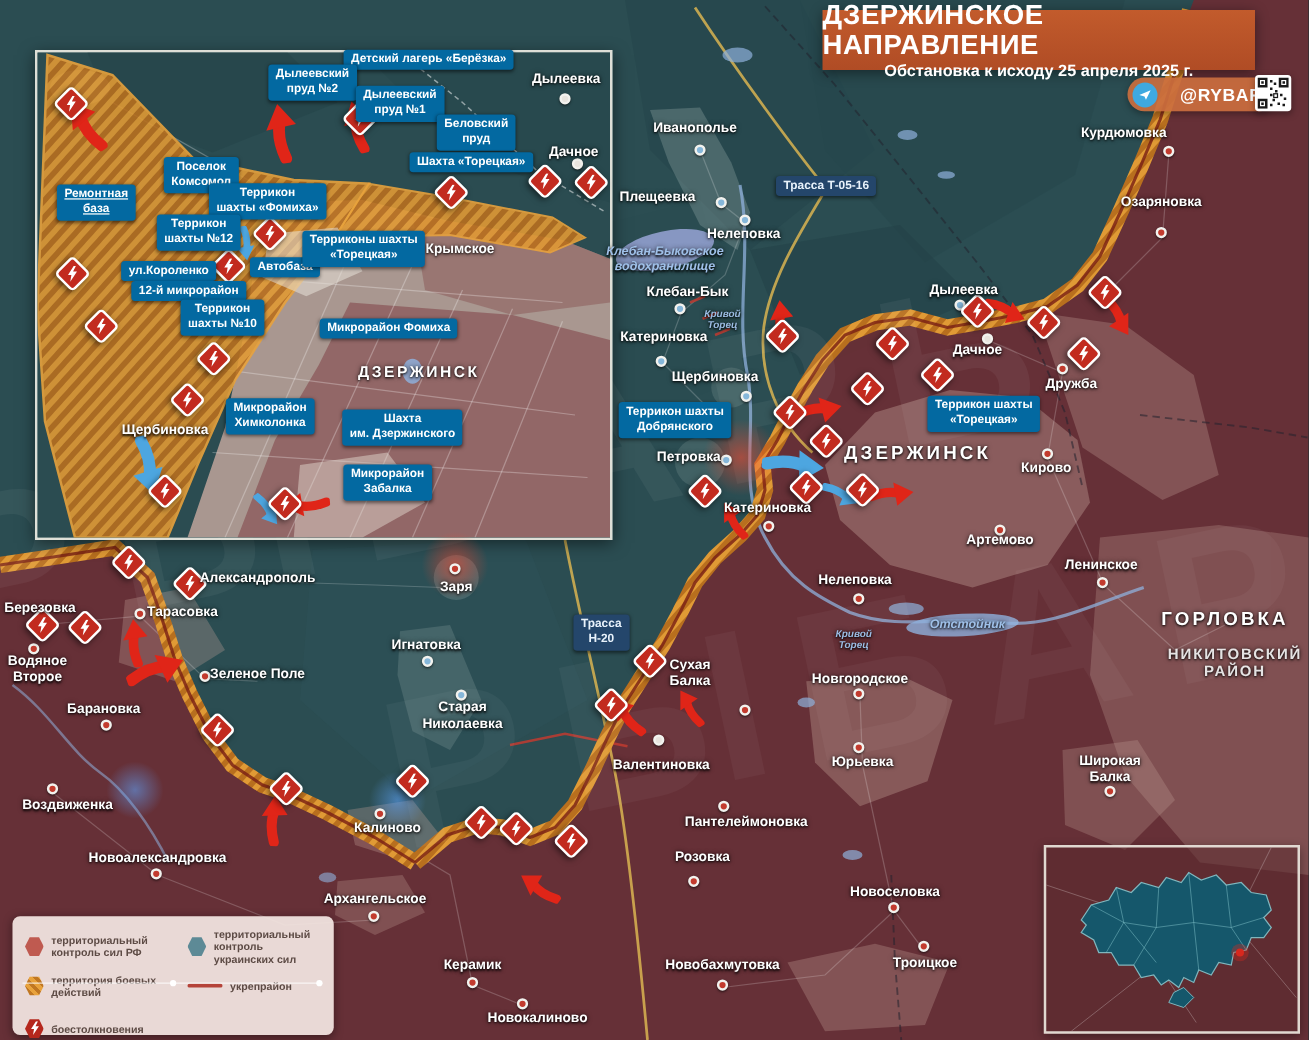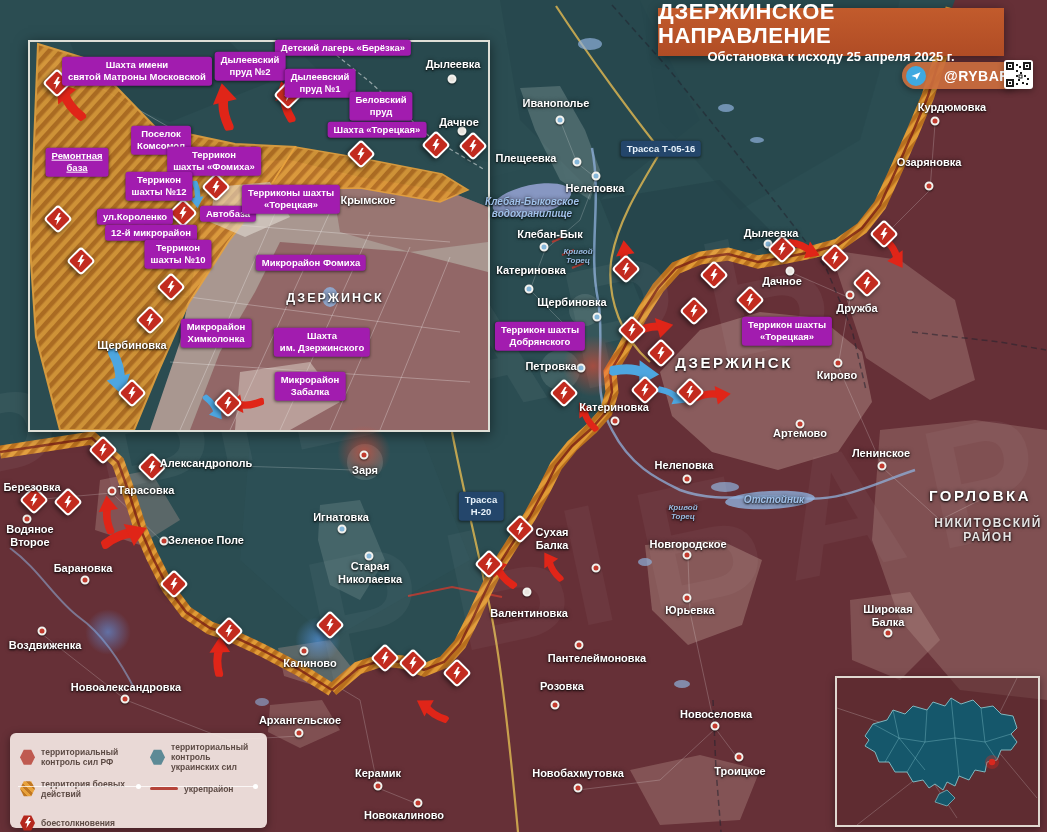--- a/index.html
+++ b/index.html
@@ -15,21 +15,21 @@
 
   
   #anno{position:absolute;left:0;top:0;width:1047px;height:832px;pointer-events:none;}
 
   .lbl{position:absolute;transform:translate(-50%,-50%);text-align:center;white-space:pre-line;
        color:#fff;font-weight:700;font-size:11px;line-height:1.18;
        text-shadow:0 1px 2px rgba(0,0,0,.95),0 0 4px rgba(0,0,0,.6);}
   .lbl.city{font-size:15px;letter-spacing:2.5px;}
   .lbl.city-inset{font-size:12.5px;letter-spacing:2px;}
   .lbl.region{font-size:12px;letter-spacing:1.5px;color:rgba(255,255,255,.88);}
-  .lbl.box{background:#a21caf;border-radius:3px;padding:2px 6px;font-size:9.5px;
+  .lbl.box{background:#0369a1;border-radius:3px;padding:2px 6px;font-size:9.5px;
            box-shadow:0 1px 3px rgba(0,0,0,.5);text-shadow:none;line-height:1.3;}
   .lbl.road{background:#24466b;border-radius:3px;padding:2px 6px;font-size:9.5px;
             box-shadow:0 1px 3px rgba(0,0,0,.5);text-shadow:none;line-height:1.3;color:#e8f2fb;}
   .lbl.water{color:#9fc0e8;font-style:italic;font-size:10px;font-weight:700;}
   .lbl.water-sm{color:#9cbde4;font-style:italic;font-size:8px;font-weight:700;}
 
   .dot{position:absolute;width:9px;height:9px;border:2px solid #f2f2ee;border-radius:50%;
        transform:translate(-50%,-50%);box-shadow:0 1px 2px rgba(0,0,0,.6);}
   .dot.red{background:#c23b2e;} .dot.blue{background:#86b7da;} .dot.white{background:#e8e4de;}
 
@@ -552,44 +552,44 @@
       <div class="clash" style="left: 457px; top: 673px;">
         <svg width="9" height="13" viewBox="0 0 10 14">
           <polygon points="6,0 1,8 4,8 3,14 9,5 5.5,5 8,0" fill="#fff"></polygon>
         </svg>
       </div>
       <div class="lbl place" style="left: 556px; top: 103px;">Иванополье</div>
       <div class="lbl place" style="left: 526px; top: 158px;">Плещеевка</div>
       <div class="lbl place" style="left: 595px; top: 188px;">Нелеповка</div>
       <div class="lbl place" style="left: 771px; top: 233px;">Дылеевка</div>
       <div class="lbl place" style="left: 782px; top: 281px;">Дачное</div>
-      <div class="lbl place" style="left: 946px; top: 107px; padding-left: 12px;">Курдюмовка</div>
+      <div class="lbl place" style="left: 893px; top: 107px; padding-left: 12px;">Курдюмовка</div>
       <div class="lbl place" style="left: 929px; top: 162px;">Озаряновка</div>
       <div class="lbl place" style="left: 857px; top: 308px;">Дружба</div>
       <div class="lbl place" style="left: 550px; top: 234px;">Клебан-Бык</div>
       <div class="lbl place" style="left: 531px; top: 270px;">Катериновка</div>
       <div class="lbl place" style="left: 572px; top: 302px;">Щербиновка</div>
       <div class="lbl place" style="left: 551px; top: 366px;">Петровка</div>
       <div class="lbl place" style="left: 614px; top: 407px;">Катериновка</div>
       <div class="lbl place" style="left: 837px; top: 375px;">Кирово</div>
       <div class="lbl place" style="left: 800px; top: 433px;">Артемово</div>
       <div class="lbl place" style="left: 881px; top: 453px;">Ленинское</div>
       <div class="lbl place" style="left: 684px; top: 465px;">Нелеповка</div>
       <div class="lbl place" style="left: 688px; top: 544px;">Новгородское</div>
       <div class="lbl place" style="left: 690px; top: 610px;">Юрьевка</div>
       <div class="lbl place" style="left: 597px; top: 658px;">Пантелеймоновка</div>
       <div class="lbl place" style="left: 562px; top: 686px;">Розовка</div>
       <div class="lbl place" style="left: 716px; top: 714px;">Новоселовка</div>
       <div class="lbl place" style="left: 740px; top: 771px;">Троицкое</div>
       <div class="lbl place" style="left: 578px; top: 773px;">Новобахмутовка</div>
       <div class="lbl place" style="left: 378px; top: 773px;">Керамик</div>
-      <div class="lbl place" style="left: 404px; top: 815px;">Новокалиново</div>
+      <div class="lbl place" style="left: 430px; top: 815px;">Новокалиново</div>
       <div class="lbl place" style="left: 300px; top: 720px;">Архангельское</div>
       <div class="lbl place" style="left: 310px; top: 663px;">Калиново</div>
-      <div class="lbl place" style="left: 45px; top: 645px;">Воздвиженка</div>
+      <div class="lbl place" style="left: 45px; top: 645px; padding-left: 18px;">Воздвиженка</div>
       <div class="lbl place" style="left: 126px; top: 687px;">Новоалександровка</div>
       <div class="lbl place" style="left: 32px; top: 487px;">Березовка</div>
       <div class="lbl place" style="left: 146px; top: 490px;">Тарасовка</div>
       <div class="lbl place" style="left: 206px; top: 463px;">Александрополь</div>
       <div class="lbl place" style="left: 30px; top: 536px;">Водяное
 Второе</div>
       <div class="lbl place" style="left: 206px; top: 540px;">Зеленое Поле</div>
       <div class="lbl place" style="left: 83px; top: 568px;">Барановка</div>
       <div class="lbl place" style="left: 365px; top: 470px;">Заря</div>
       <div class="lbl place" style="left: 341px; top: 517px;">Игнатовка</div>
@@ -602,22 +602,20 @@
 Балка</div>
       <div class="lbl place" style="left: 453px; top: 64px;">Дылеевка</div>
       <div class="lbl place" style="left: 459px; top: 122px;">Дачное</div>
       <div class="lbl place" style="left: 368px; top: 200px;">Крымское</div>
       <div class="lbl place" style="left: 132px; top: 345px;">Щербиновка</div>
       <div class="lbl city" style="left: 734px; top: 363px;">ДЗЕРЖИНСК</div>
       <div class="lbl city" style="left: 980px; top: 496px;">ГОРЛОВКА</div>
       <div class="lbl region" style="left: 988px; top: 530px;">НИКИТОВСКИЙ
 РАЙОН</div>
       <div class="lbl city-inset" style="left: 335px; top: 298px;">ДЗЕРЖИНСК</div>
-      <div class="lbl box" style="left: 137px; top: 71px;">Шахта имени
-святой Матроны Московской</div>
       <div class="lbl box" style="left: 343px; top: 48px;">Детский лагерь «Берёзка»</div>
       <div class="lbl box" style="left: 250px; top: 66px;">Дылеевский
 пруд №2</div>
       <div class="lbl box" style="left: 320px; top: 83px;">Дылеевский
 пруд №1</div>
       <div class="lbl box" style="left: 381px; top: 106px;">Беловский
 пруд</div>
       <div class="lbl box" style="left: 377px; top: 130px;">Шахта «Торецкая»</div>
       <div class="lbl box" style="left: 161px; top: 140px;">Поселок
 Комсомол</div>

